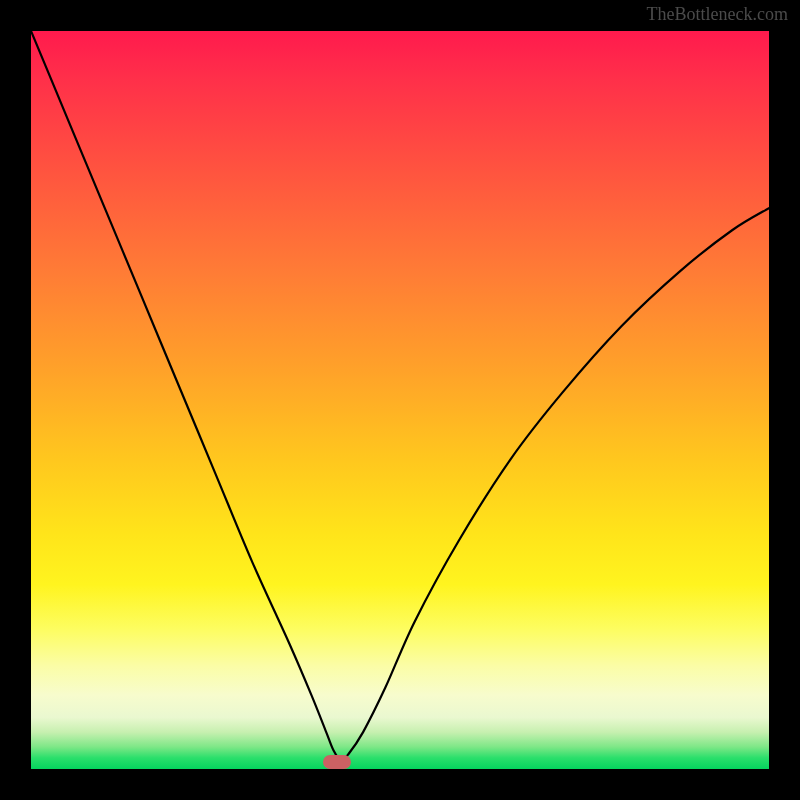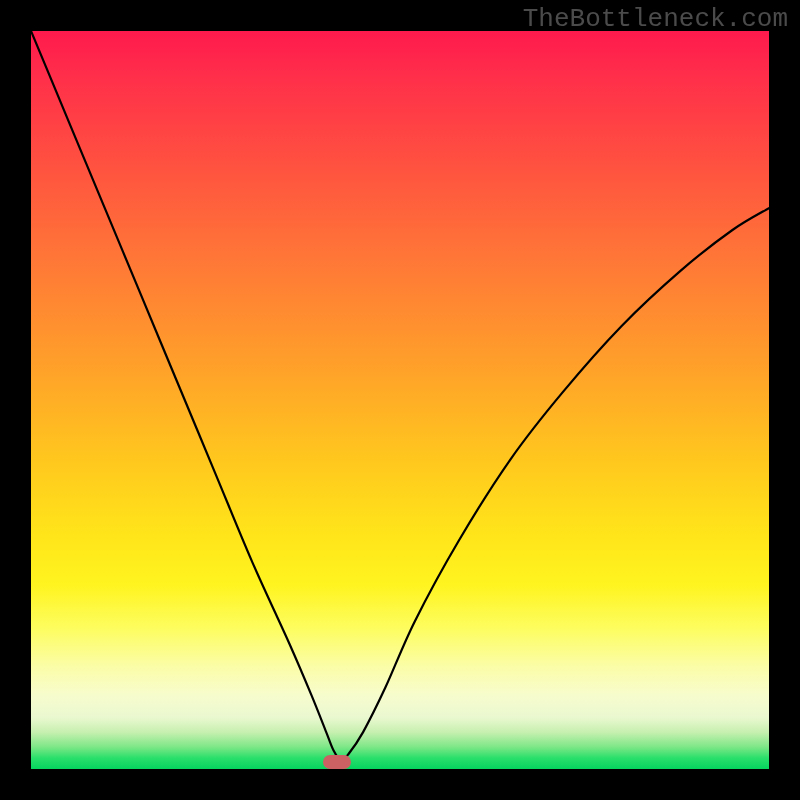--- a/index.html
+++ b/index.html
@@ -17,24 +17,24 @@
     left: 0;
     width: 800px;
     height: 800px;
     background: #000;
   }
   .watermark {
     position: absolute;
     top: 4px;
     right: 12px;
     color: #4b4b4b;
-    font-size: 26px;
+    font-size: 18px;
     font-weight: 400;
     letter-spacing: 0px;
-    font-family: Liberation Mono, monospace;
+    font-family: Liberation Serif, serif;
   }
   .plot-area {
     position: absolute;
     left: 31px;
     top: 31px;
     width: 738px;
     height: 738px;
     overflow: hidden;
   }
   .gradient {

